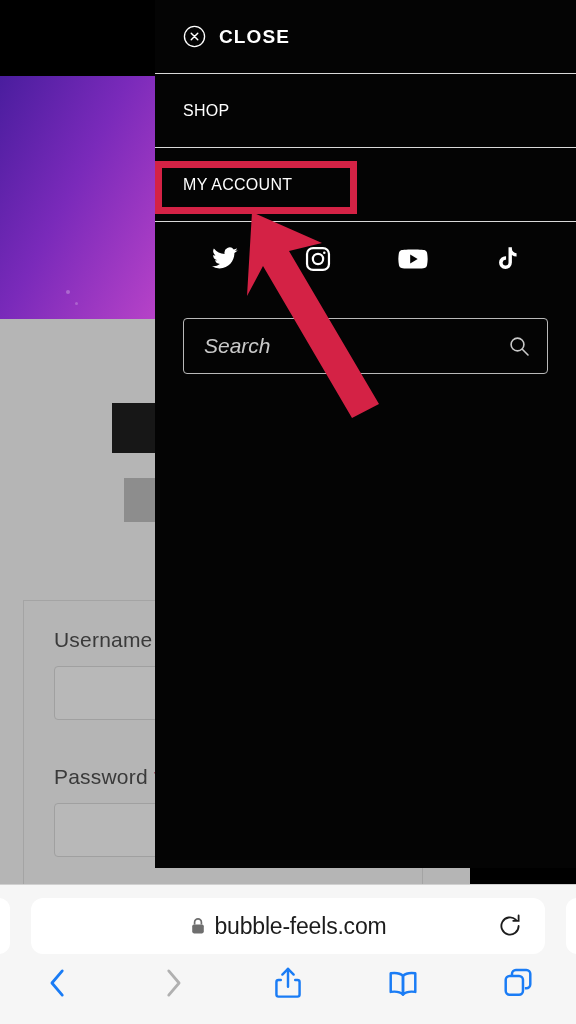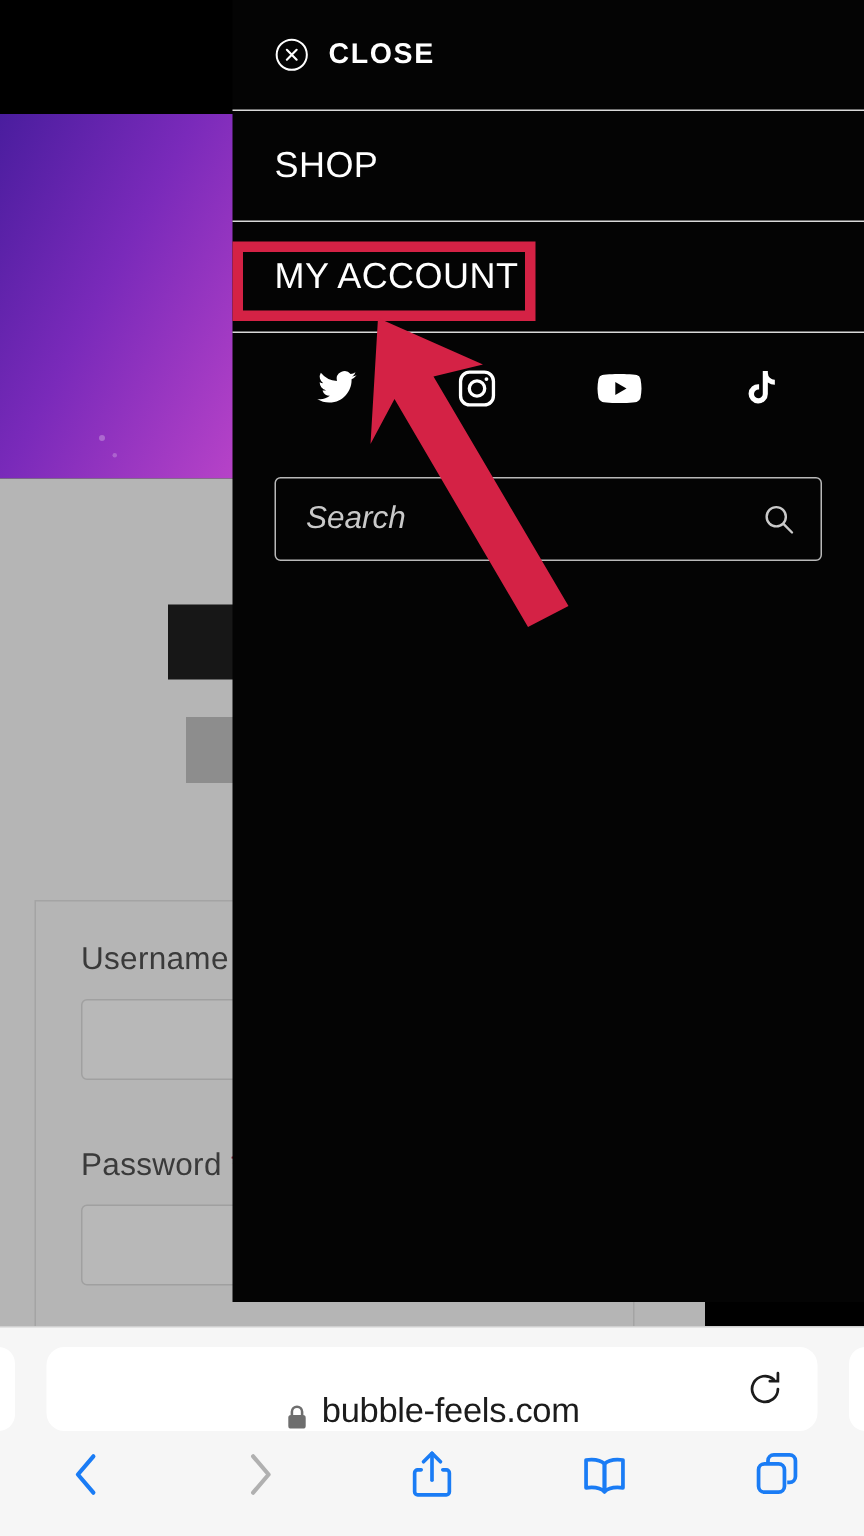--- a/index.html
+++ b/index.html
@@ -95,21 +95,21 @@
   }
   .menu-row {
     position: relative;
     height: 74px;
     display: flex; align-items: center;
     padding-left: 28px;
     border-bottom: 1px solid #d9d9d9;
   }
   .menu-row-label {
     color: #fff;
-    font-size: 24px;
+    font-size: 16px;
     letter-spacing: 0.3px;
   }
   .menu-row-label.lower { font-size: 23px; }
 
   #social-row {
     height: 74px;
     display: flex; align-items: center; justify-content: space-around;
     padding: 0 22px;
   }
   .social-icon {
@@ -165,21 +165,21 @@
   .url-peek {
     position: absolute; top: 2px; width: 22px; height: 56px;
     background: #fff; border-radius: 12px;
   }
   #url-peek-left { left: -12px; }
   #url-peek-right { right: -12px; }
   #url-bar {
     position: absolute; left: 31px; top: 2px; width: 514px; height: 56px;
     background: #fff;
     border-radius: 12px;
-    display: flex; align-items: flex-end; justify-content: center;
+    display: flex; align-items: center; justify-content: center;
   }
   #lock-icon { width: 16px; height: 18px; margin-right: 9px; }
   #url-text {
     font-size: 23px;
     color: #1c1c1c;
     letter-spacing: -0.2px;
   }
   #reload-icon {
     position: absolute; right: 22px; top: 50%;
     transform: translateY(-50%);

